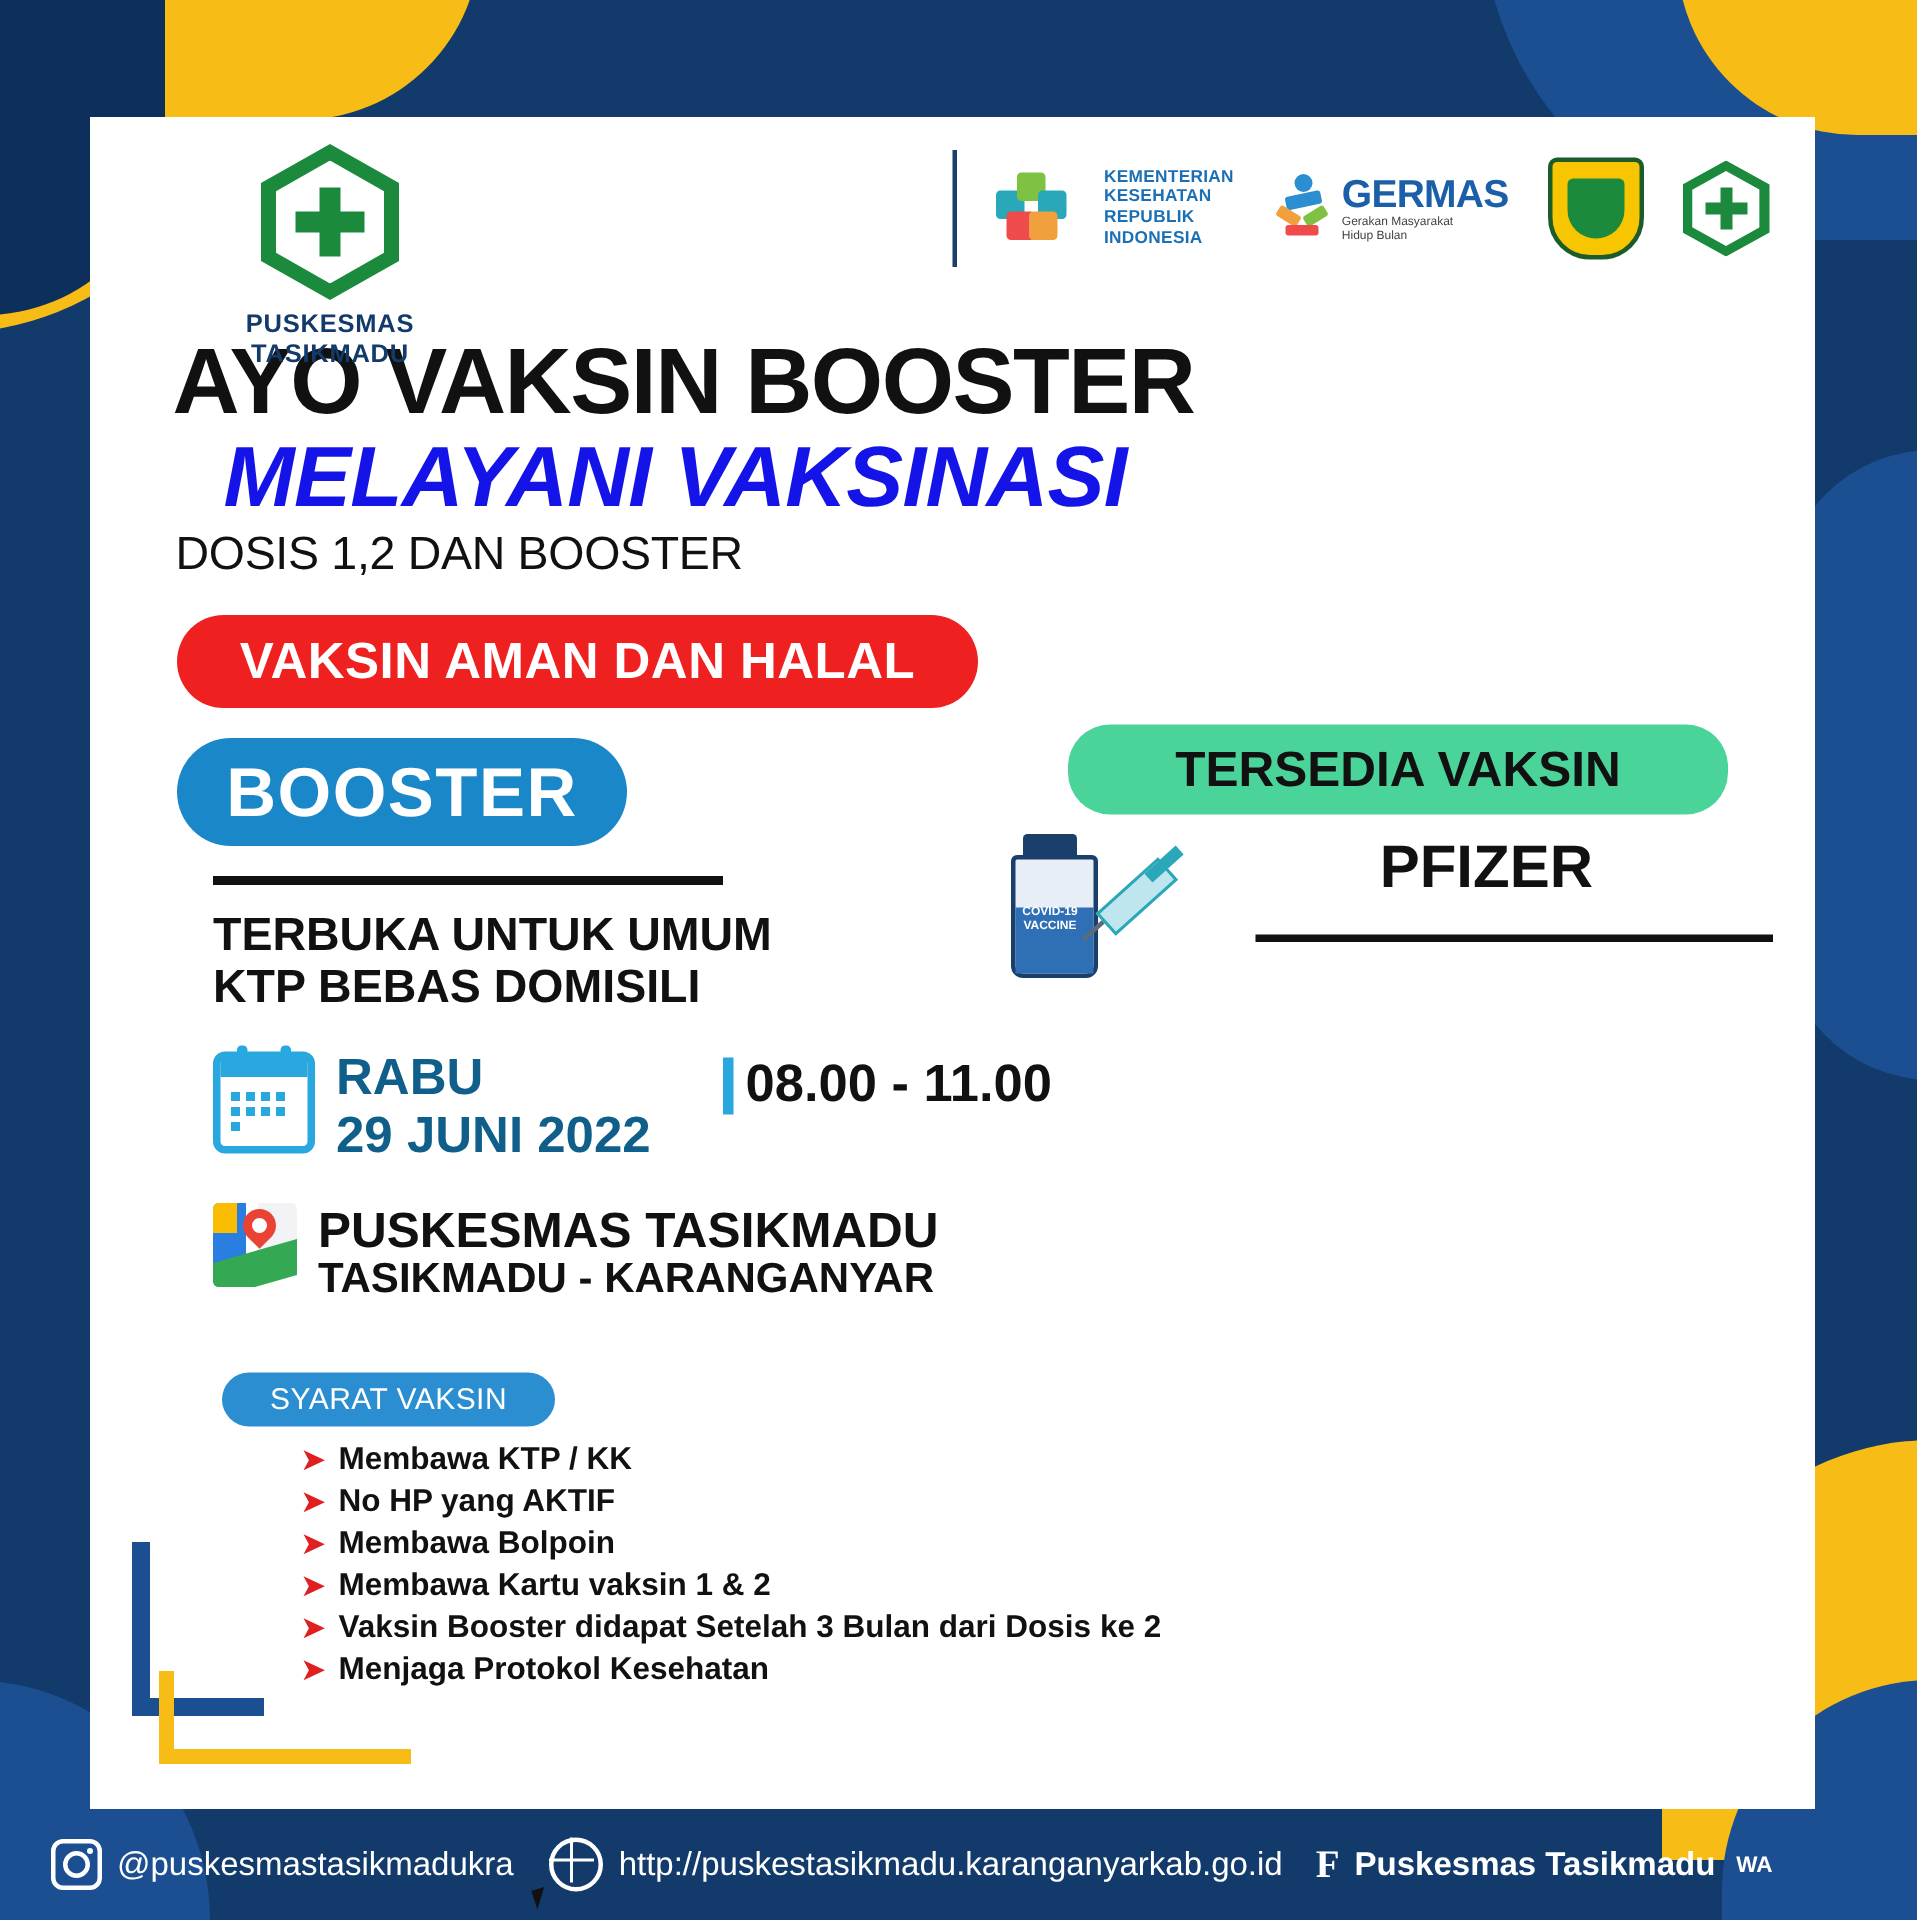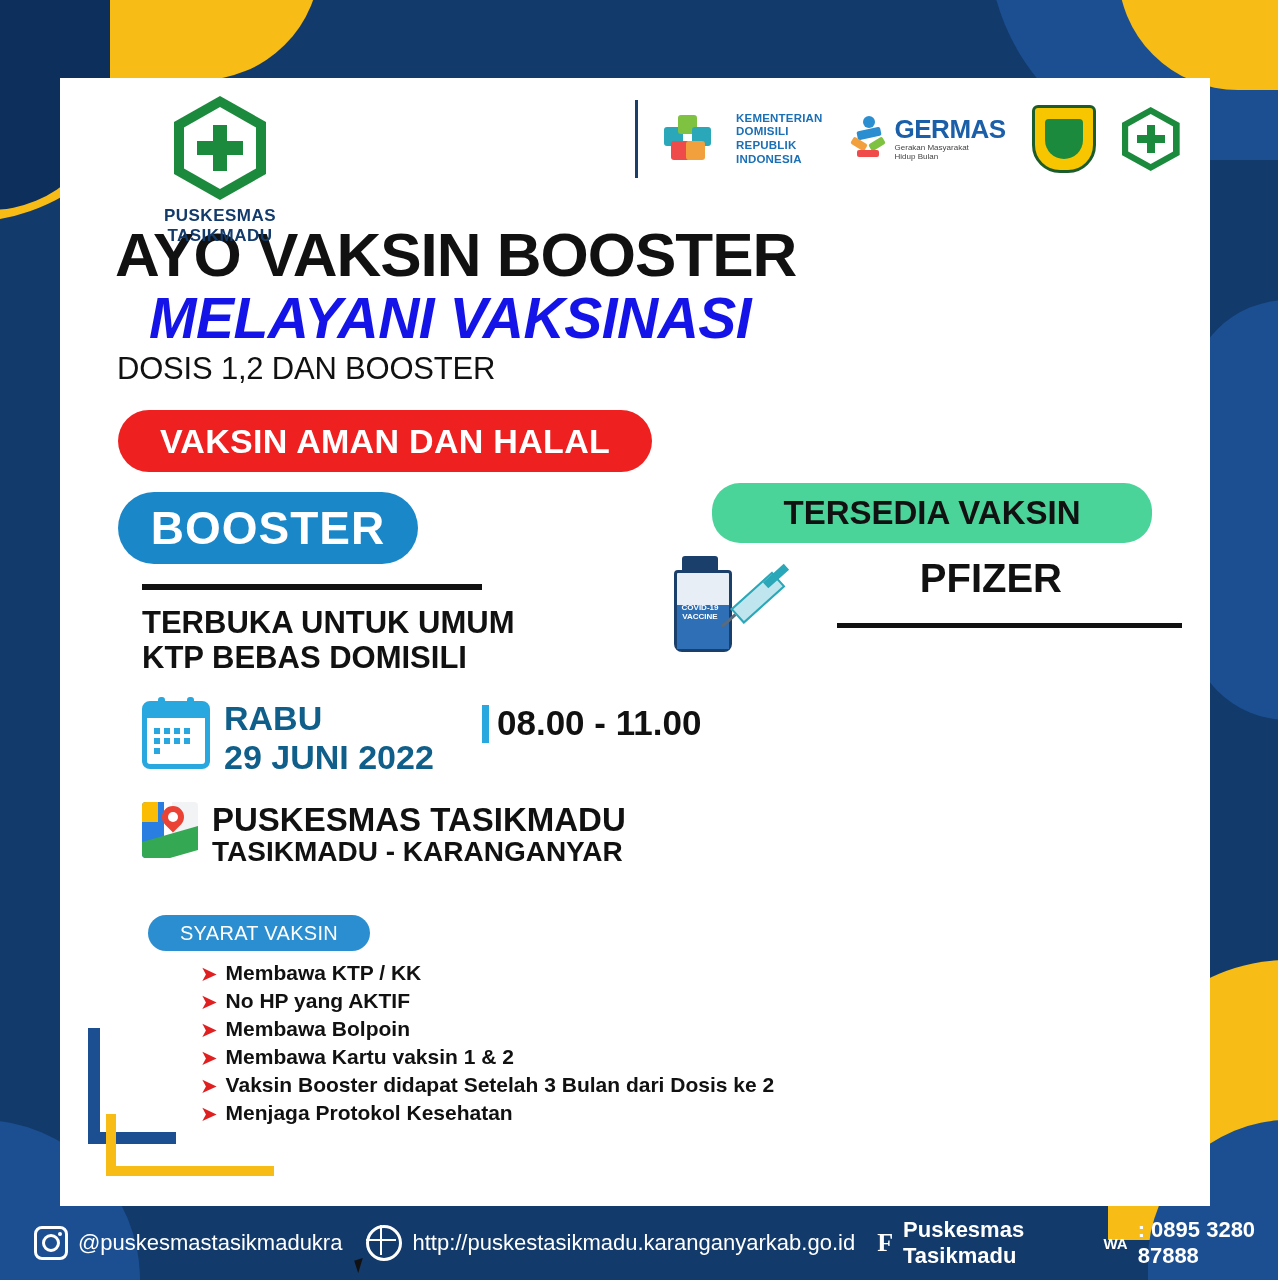--- a/index.html
+++ b/index.html
@@ -266,21 +266,21 @@
       <div class="kemenkes">
         <div class="kemenkes-mark">
           <div class="km" style="left:0;top:12px;background:#2aa7b8;"></div>
           <div class="km" style="left:14px;top:0;background:#7fc241;"></div>
           <div class="km" style="left:28px;top:12px;background:#2aa7b8;"></div>
           <div class="km" style="left:7px;top:26px;background:#ef4b4b;"></div>
           <div class="km" style="left:22px;top:26px;background:#f2a03d;"></div>
         </div>
         <div class="kemenkes-text">
           <div>KEMENTERIAN</div>
-          <div>DOMISILI</div>
+          <div>KESEHATAN</div>
           <div>REPUBLIK</div>
           <div>INDONESIA</div>
         </div>
       </div>
 
       <div class="germas">
         <div class="germas-mark">
           <div class="gm" style="left:14px;top:0;width:12px;height:12px;border-radius:50%;background:#2a8ed0;"></div>
           <div class="gm" style="left:8px;top:13px;width:24px;height:9px;background:#2a8ed0;transform:rotate(-12deg);"></div>
           <div class="gm" style="left:2px;top:24px;width:16px;height:8px;background:#f2a03d;transform:rotate(32deg);"></div>
@@ -434,17 +434,16 @@
     <span class="f-text">http://puskestasikmadu.karanganyarkab.go.id</span>
   </div>
 
   <div class="f-item" style="margin-left:22px;">
     <span class="fb-icon">F</span>
     <span class="f-text-b">Puskesmas Tasikmadu</span>
   </div>
 
   <div class="f-item" style="margin-left:14px;">
     <span class="wa">WA</span>
-    <span class="f-text-b">: 0895 3280 87888</span>
   </div>
 
   <div class="cursor"></div>
 </div>
 
 </body></html>

